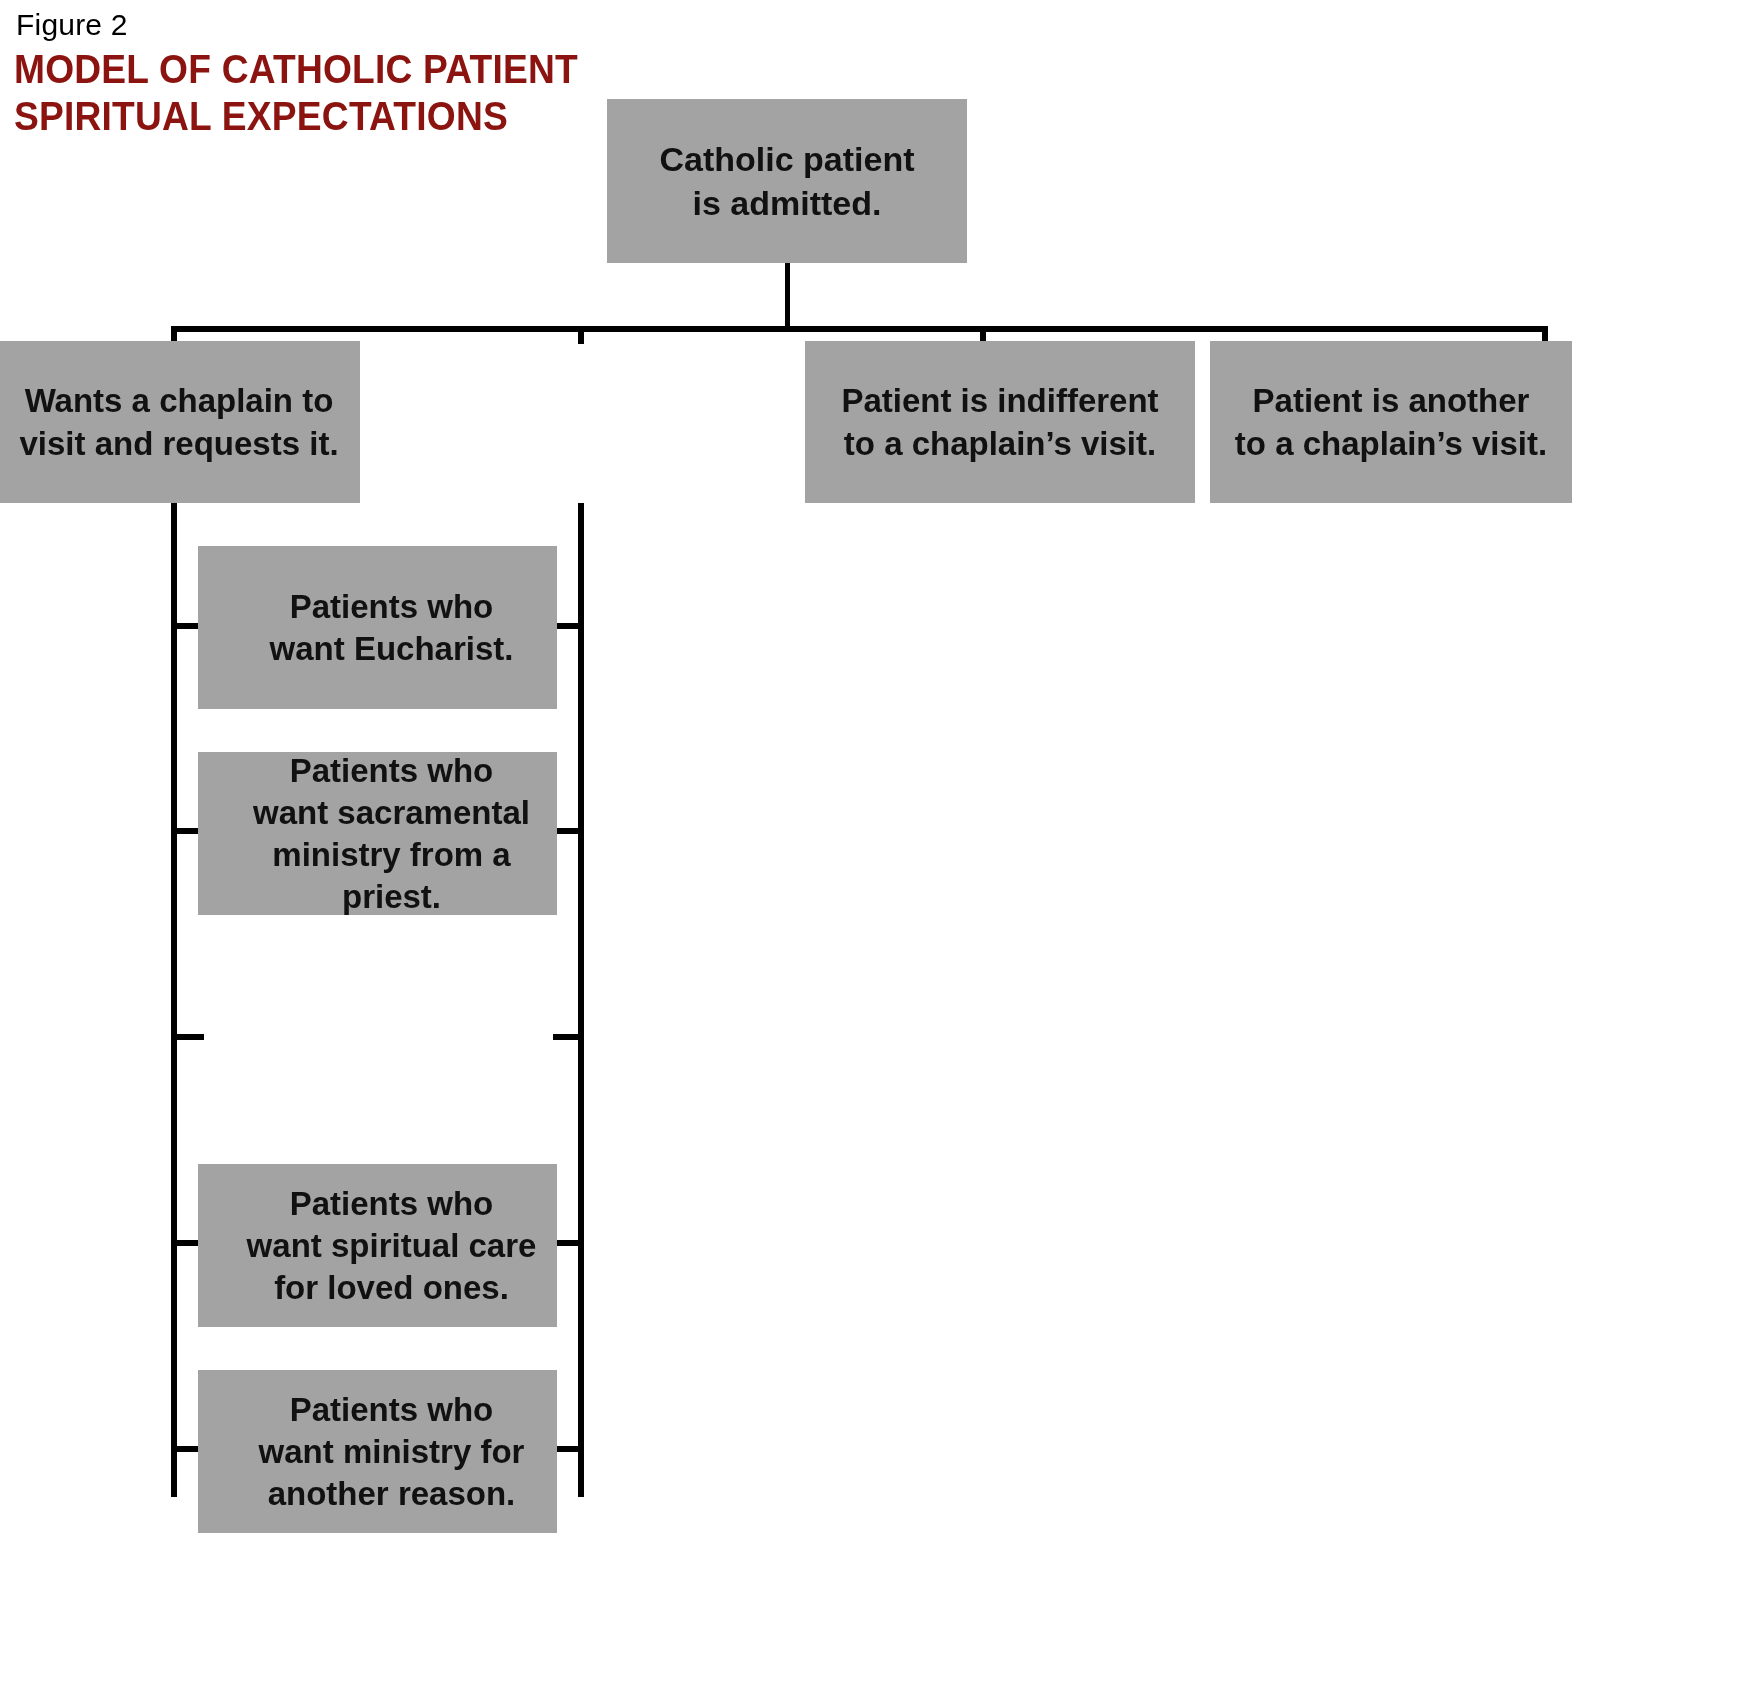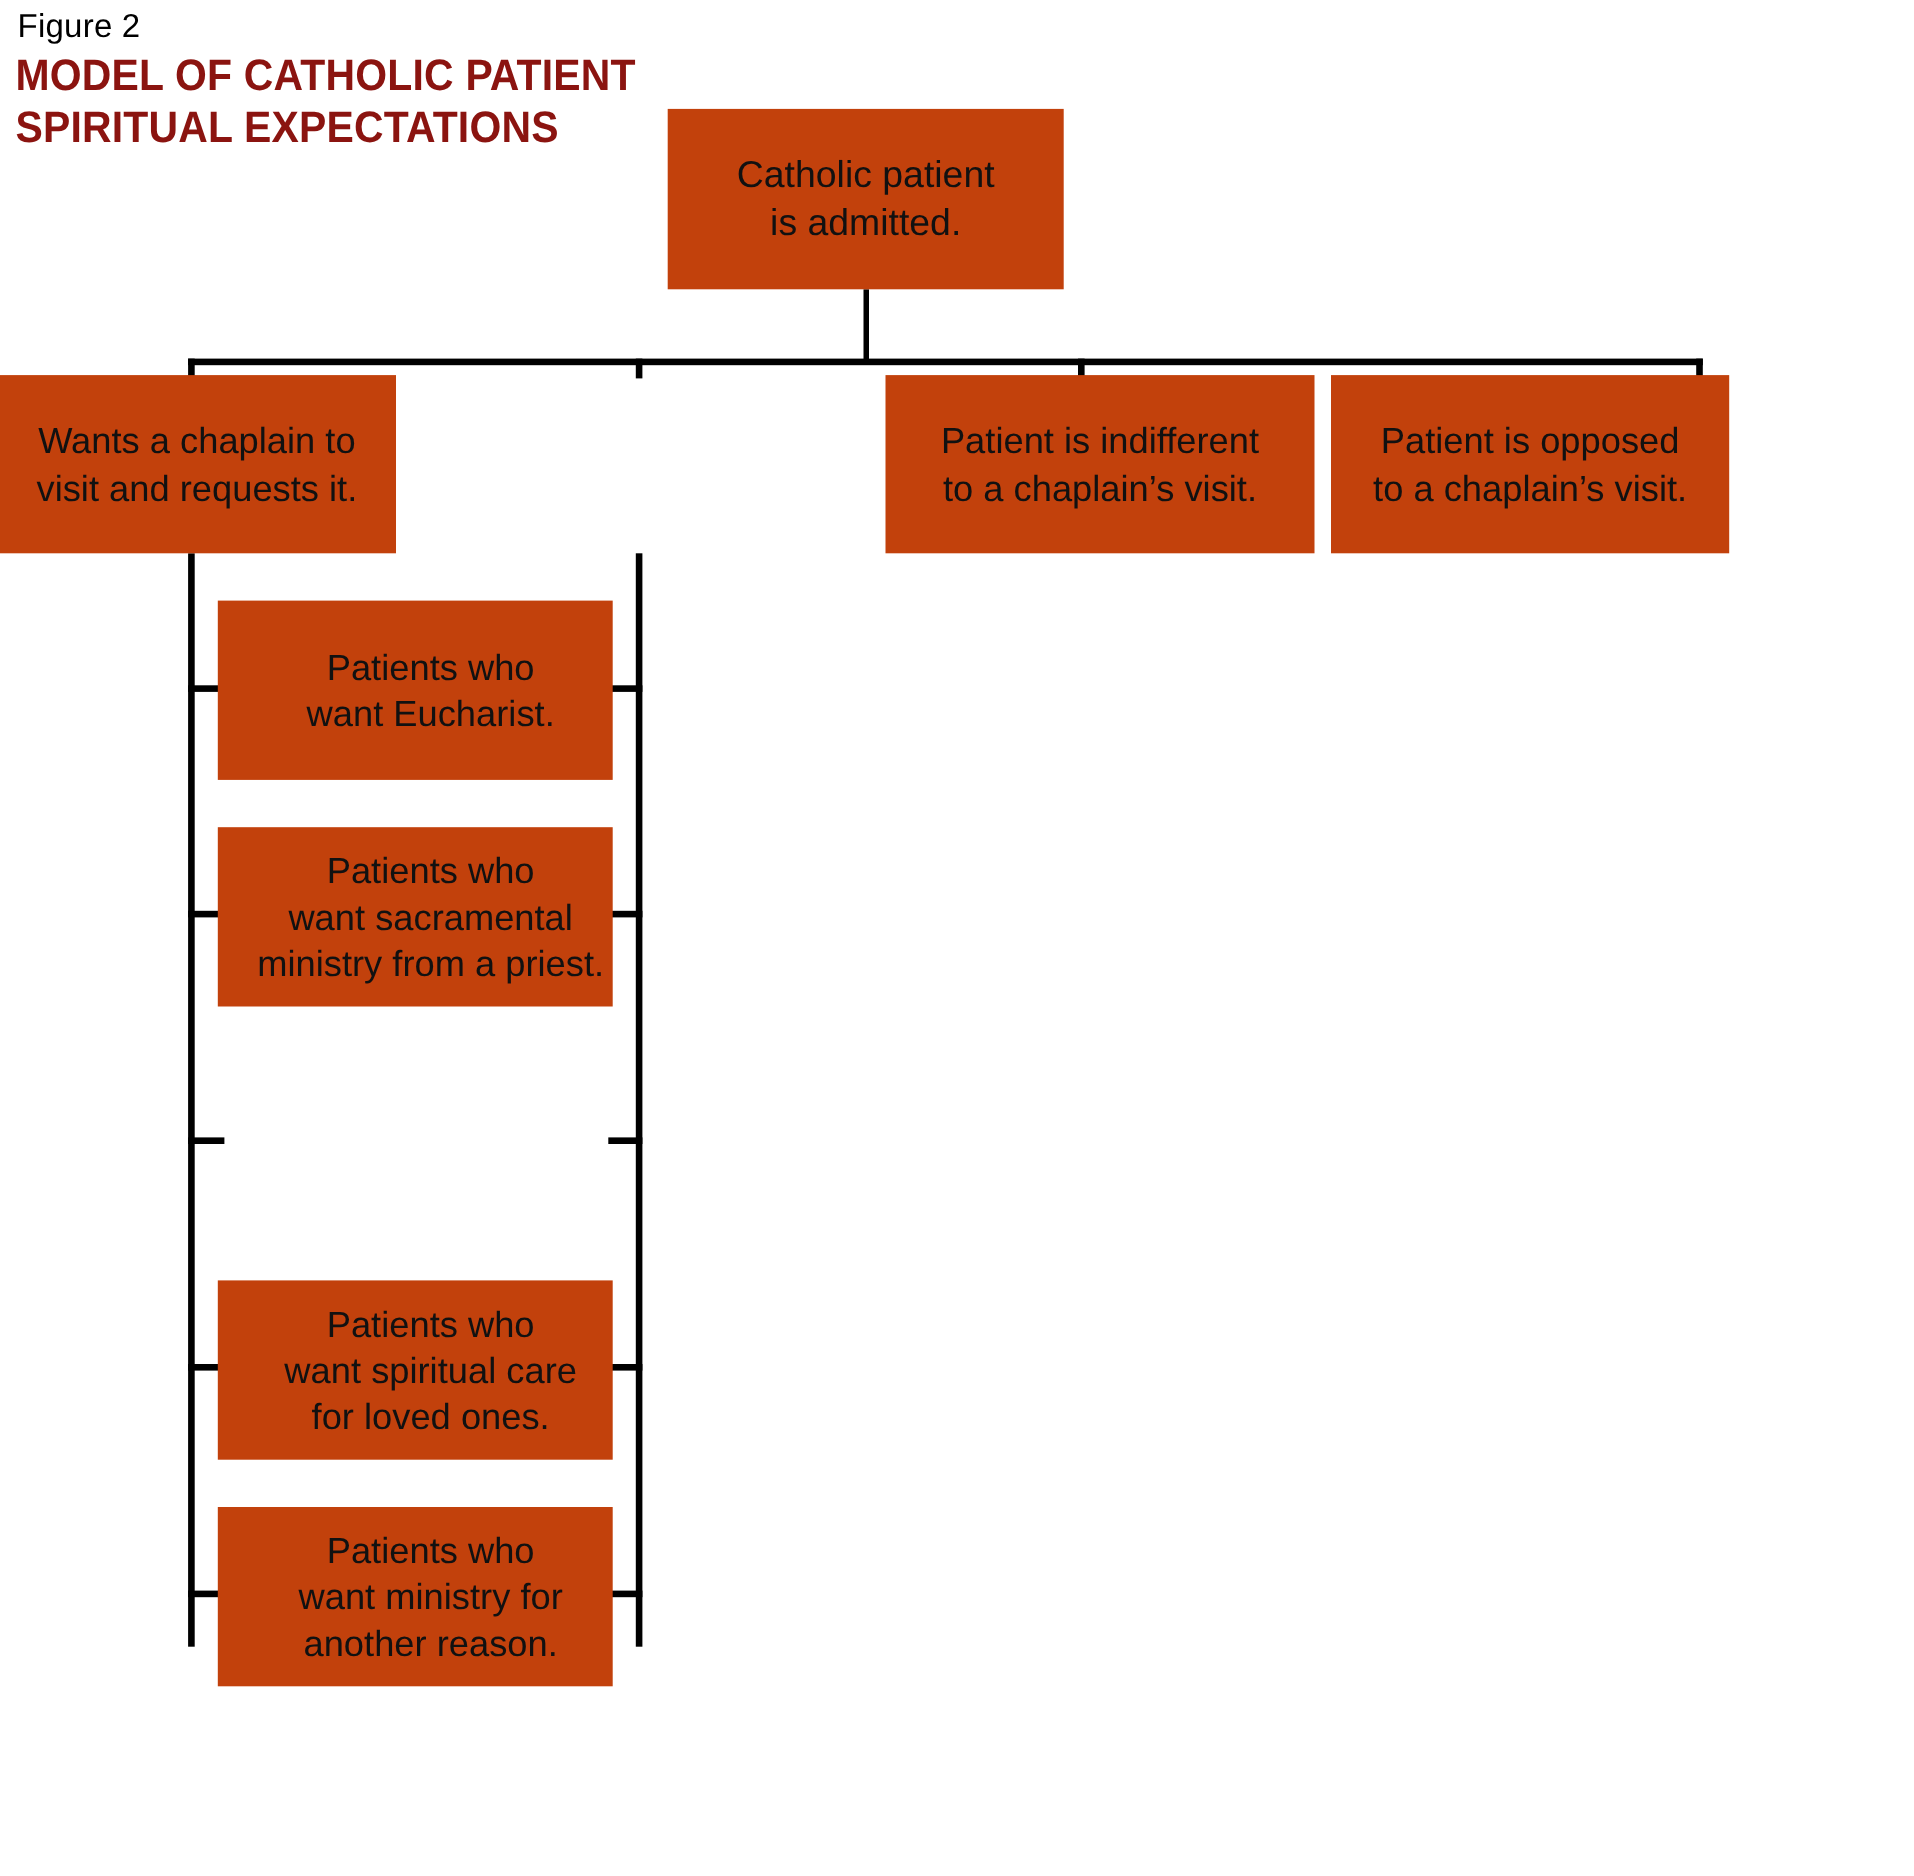--- a/index.html
+++ b/index.html
@@ -39,31 +39,32 @@
     letter-spacing: 0.2px;
     text-transform: uppercase;
     transform: scaleX(0.93);
     transform-origin: left top;
     white-space: pre;
   }
 
   
   .node-box {
     position: absolute;
-    background: #c2410c;
+    background: #a3a3a3;
     display: flex;
     align-items: center;
     justify-content: center;
     text-align: center;
     color: #111111;
     font-size: 33px;
     line-height: 42px;
     box-sizing: border-box;
     white-space: pre-line;
     z-index: 2;
+    font-weight: bold;
   }
   .node-box.root { font-size: 34px; line-height: 44px; }
   .node-box.level1 { font-size: 33px; line-height: 43px; }
   .node-box.leaf { font-size: 33px; line-height: 42px; padding-left: 28px; }
 
   
   .conn {
     position: absolute;
     background: #000000;
     z-index: 1;
@@ -93,21 +94,21 @@
   <div class="conn v" style="left:980px; top:326px; width:6px; height:18px;"></div>
   <div class="conn v" style="left:1542px; top:326px; width:6px; height:18px;"></div>
 
   <div class="node-box level1" style="left:-2px; top:341px; width:362px; height:162px;">Wants a chaplain to
 visit and requests it.</div>
 
 
   <div class="node-box level1" style="left:805px; top:341px; width:390px; height:162px;">Patient is indifferent
 to a chaplain’s visit.</div>
 
-  <div class="node-box level1" style="left:1210px; top:341px; width:362px; height:162px;">Patient is opposed
+  <div class="node-box level1" style="left:1210px; top:341px; width:362px; height:162px;">Patient is another
 to a chaplain’s visit.</div>
 
   <div class="conn v" style="left:171px; top:503px; width:6px; height:994px;"></div>
 
   <div class="conn v" style="left:578px; top:503px; width:6px; height:994px;"></div>
 
   <div class="conn h" style="left:171px; top:623px; width:33px; height:6px;"></div>
   <div class="conn h" style="left:171px; top:828px; width:33px; height:6px;"></div>
   <div class="conn h" style="left:171px; top:1034px; width:33px; height:6px;"></div>
   <div class="conn h" style="left:171px; top:1240px; width:33px; height:6px;"></div>

